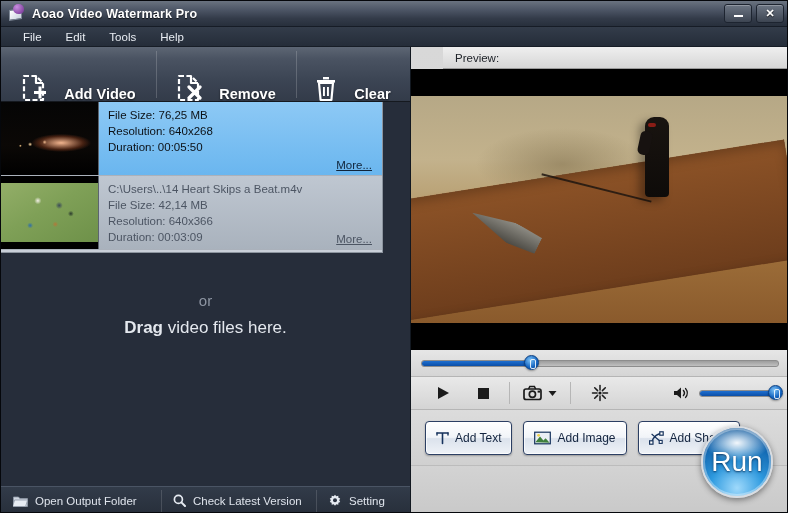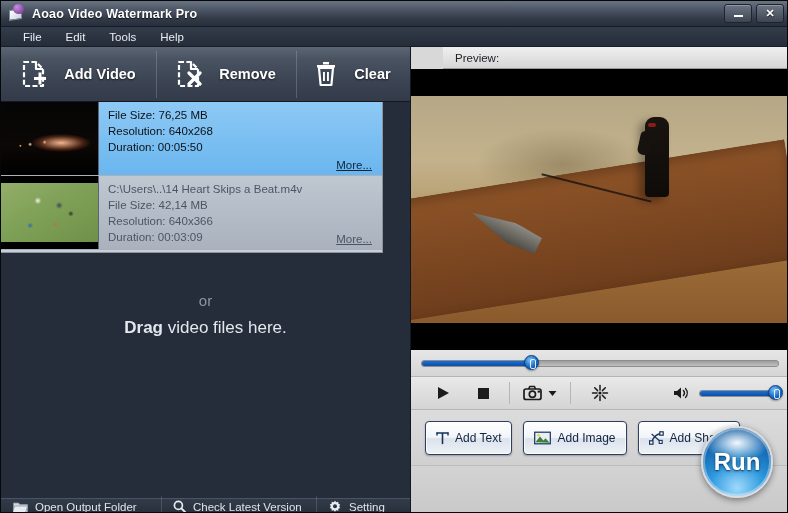--- a/index.html
+++ b/index.html
@@ -71,21 +71,21 @@
     position:absolute; left:0; top:46px; width:409px; height:467px;
     background:#262d3a;
   }
   #toolbar {
     position:absolute; left:0; top:0; width:409px; height:55px;
     background:linear-gradient(to bottom,#5d6674 0%,#4a5362 22%,#3c4554 60%,#333b49 100%);
     border-bottom:1px solid #15191f;
     display:flex; align-items:center;
   }
   .tb-btn {
-    height:55px; display:flex; align-items:center; justify-content:center;
+    height:55px; display:flex; align-items:flex-end; justify-content:center;
     gap:17px; cursor:pointer; position:relative;
   }
   .tb-btn + .tb-btn::before {
     content:""; position:absolute; left:0; top:4px; bottom:4px; width:1px;
     background:rgba(255,255,255,.18);
   }
   .tb-btn .lbl {
     color:#ffffff; font-size:14.5px; font-weight:bold;
     text-shadow:0 1px 2px rgba(0,0,0,.65);
   }
@@ -151,21 +151,21 @@
     position:absolute; left:0; top:55px; width:409px; height:412px;
     display:flex; flex-direction:column; align-items:center;
     justify-content:flex-start; padding-top:190px; pointer-events:none;
   }
   #drop-or { color:#8d95a2; font-size:15px; line-height:18px; }
   #drop-line { color:#e4e8ee; font-size:17px; margin-top:8px; }
   #drop-line b { font-weight:bold; }
 
   
   #statusbar {
-    position:absolute; left:0; bottom:0; width:409px; height:16px;
+    position:absolute; left:0; bottom:0; width:409px; height:28px;
     background:linear-gradient(to bottom,#323b49,#272f3b);
     border-top:1px solid #4a5464;
     display:flex; align-items:center;
   }
   .sb-btn {
     height:28px; display:flex; align-items:center; gap:7px;
     padding:0 12px; cursor:pointer; position:relative;
     color:#dfe4ec; font-size:11.5px;
   }
   .sb-btn + .sb-btn::before {
@@ -280,21 +280,21 @@
   #run {
     position:absolute; right:16px; top:-40px; width:72px; height:72px; border-radius:50%;
     background:
       radial-gradient(ellipse 46px 26px at 50% 22%, rgba(255,255,255,.95), rgba(255,255,255,0) 70%),
       radial-gradient(circle at 50% 88%, #9fd9fb 0%, #2f9be0 38%, #1063ad 72%, #0a4a88 100%);
     border:2px solid #d9dde2;
     box-shadow:0 2px 6px rgba(0,0,0,.45), inset 0 0 0 2px rgba(255,255,255,.35);
     display:flex; align-items:center; justify-content:center; cursor:pointer;
   }
   #run-label {
-    color:#ffffff; font-size:24px; font-weight:bold;
+    color:#ffffff; font-size:28px; font-weight:normal;
     text-shadow:0 1px 2px rgba(0,40,80,.8), 0 0 6px rgba(0,60,120,.5);
   }
 </style>
 </head>
 <body>
 
 <div id="app">
 
   <div id="titlebar">
     <div id="app-icon">

